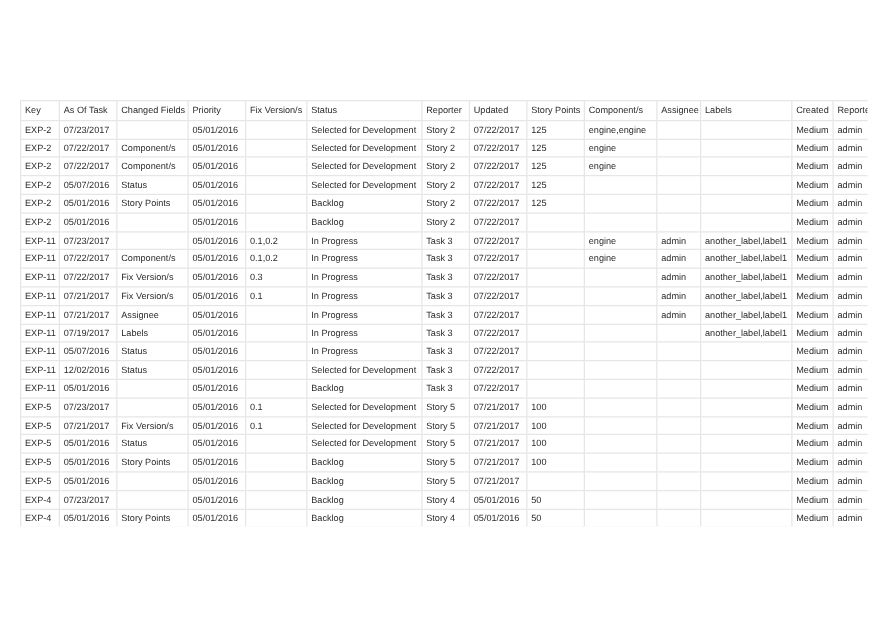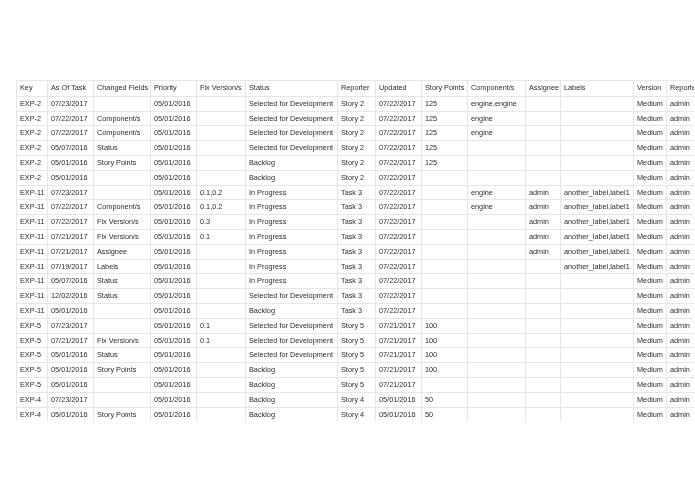--- a/index.html
+++ b/index.html
@@ -71,21 +71,21 @@
           <th>Changed Fields</th>
           <th>Priority</th>
           <th>Fix Version/s</th>
           <th>Status</th>
           <th>Reporter</th>
           <th>Updated</th>
           <th>Story Points</th>
           <th>Component/s</th>
           <th>Assignee</th>
           <th>Labels</th>
-          <th>Version</th>
+          <th>Created</th>
           <th>Reporter</th>
         </tr>
     </thead>
     <tbody id="body-rows">
         <tr>
           <td>EXP-2</td>
           <td>07/23/2017</td>
           <td></td>
           <td>05/01/2016</td>
           <td></td>

